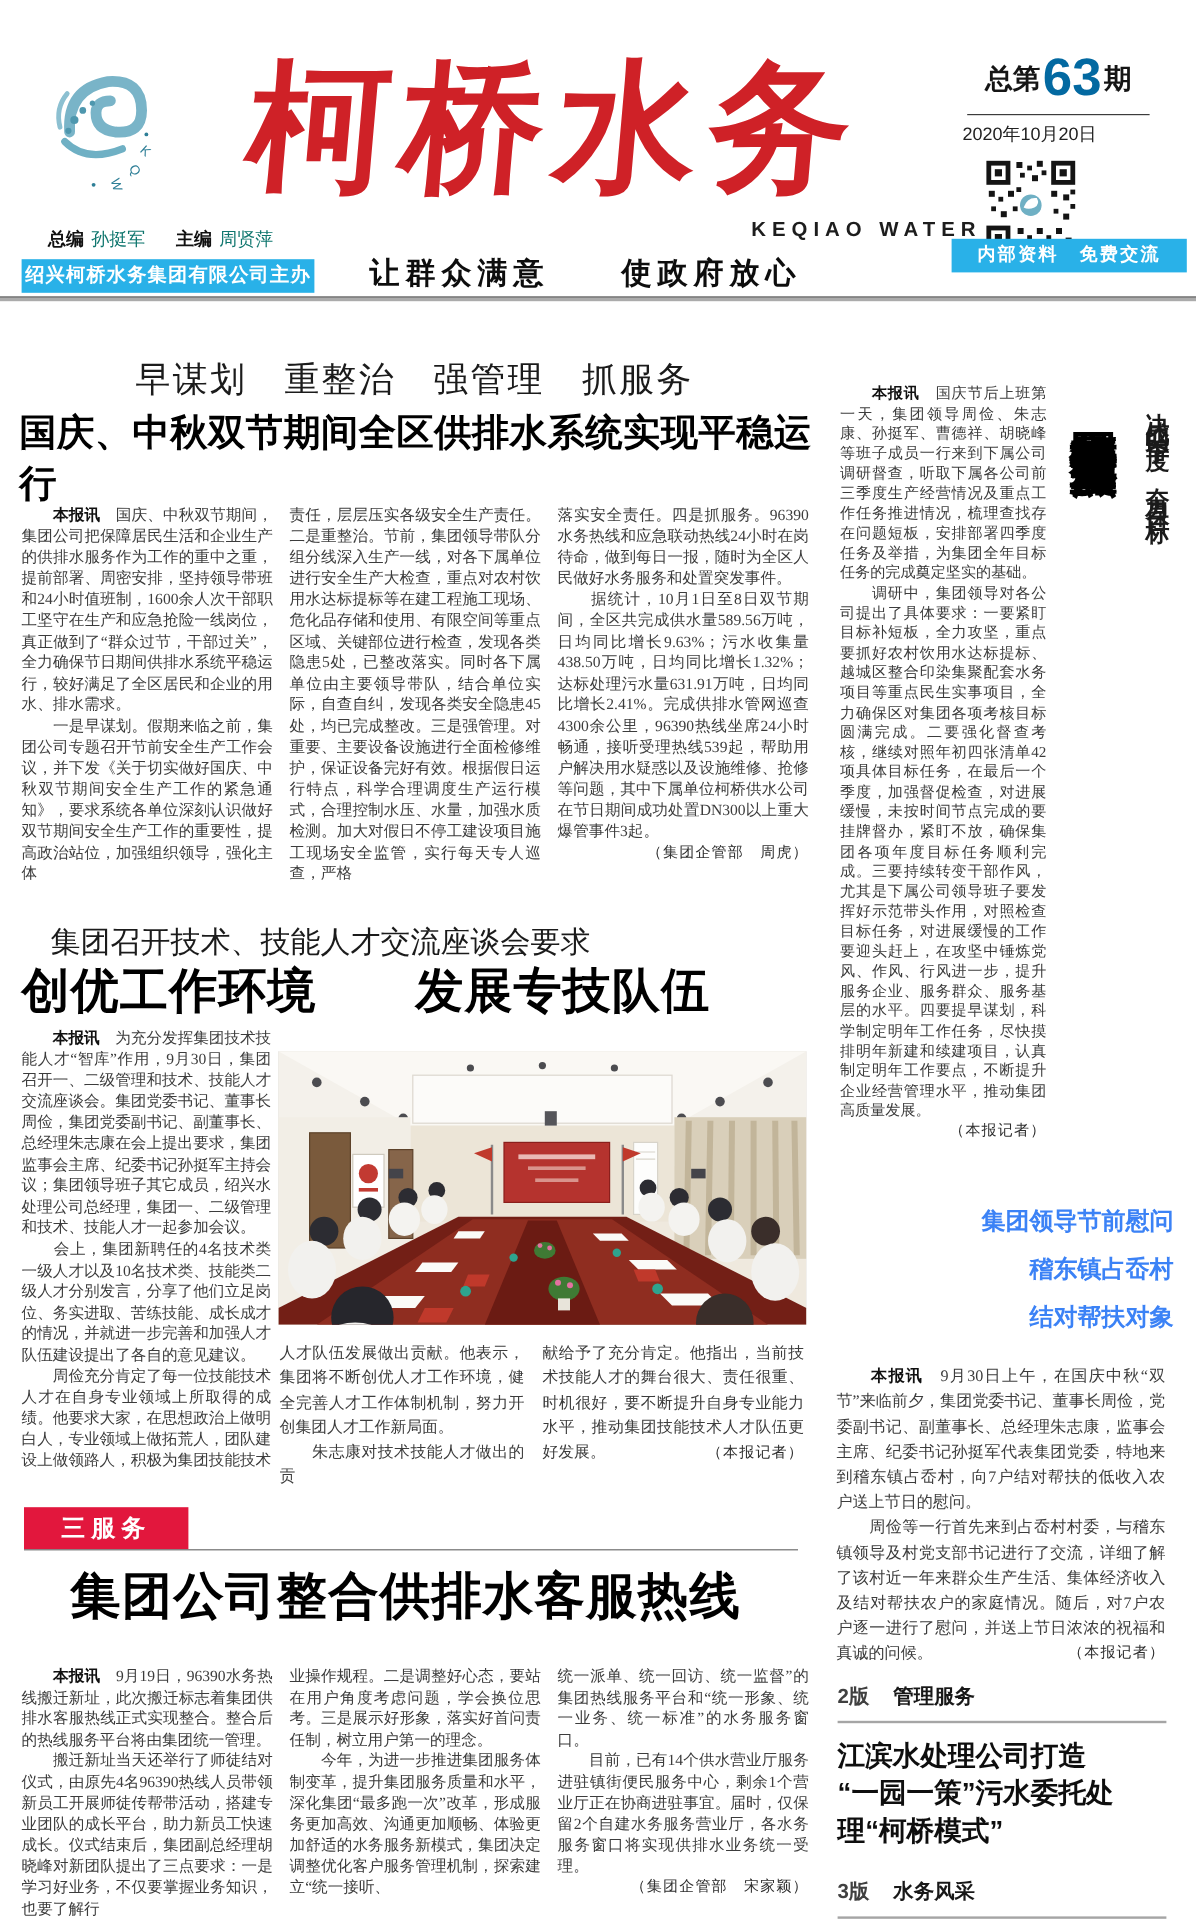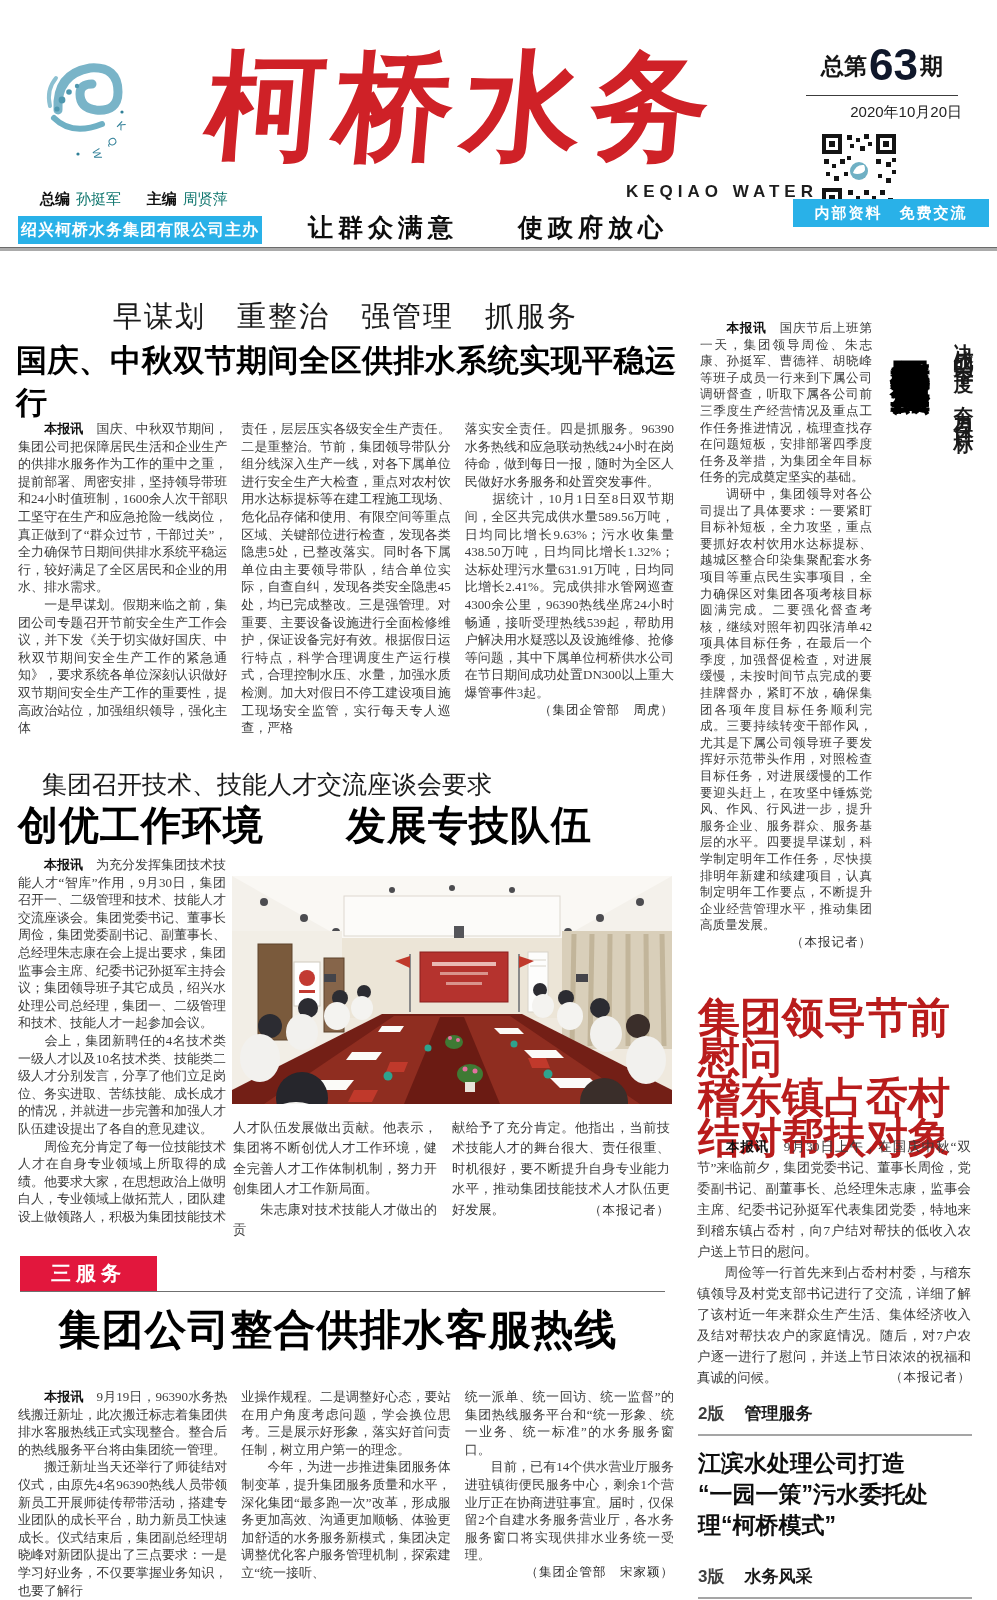--- a/index.html
+++ b/index.html
@@ -4,23 +4,23 @@
 <style>
   html,body{margin:0;padding:0;background:#9a9a9a;}
   #page{position:relative;width:997px;height:1600px;margin:0 auto;background:#ffffff;overflow:hidden;
         font-family:"Liberation Serif","DejaVu Serif",serif;color:#2f2f2f;}
   .abs{position:absolute;}
   
   .mast-title{left:148px;top:26px;width:630px;height:165px;font-size:118px;line-height:160px;text-align:center;
               color:#cf2127;font-weight:700;letter-spacing:10px;transform:skewX(-5deg);font-family:"DejaVu Serif",serif;}
   .issue-box{left:802px;top:40px;width:160px;text-align:center;font-family:"Liberation Sans",sans-serif;color:#151515;}
   .issue-box .ip{font-size:23px;font-weight:700;vertical-align:6px;}
-  .issue-box .inum{font-size:44px;font-weight:700;color:#0f172a;padding:0 2px;}
+  .issue-box .inum{font-size:44px;font-weight:700;color:#0369a1;padding:0 2px;}
   .issue-rule{left:806px;top:95px;width:152px;border-top:1.5px solid #3c3c3c;}
-  .issue-date{left:802px;top:103px;width:160px;text-align:right;font-size:15px;font-family:"Liberation Sans",sans-serif;color:#222;}
+  .issue-date{left:802px;top:103px;width:160px;text-align:left;font-size:15px;font-family:"Liberation Sans",sans-serif;color:#222;}
   .qr{left:820px;top:132px;width:78px;height:78px;}
   .entitle{left:626px;top:182px;font-family:"Liberation Sans",sans-serif;font-size:17px;font-weight:600;letter-spacing:5px;color:#1d1d1d;}
   .intbadge{left:793px;top:199px;width:196px;height:28px;background:#29b1e8;color:#fff;text-align:center;line-height:28px;
             font-family:"Liberation Sans",sans-serif;font-size:15px;font-weight:700;letter-spacing:2px;}
   .editors{left:40px;top:190px;font-size:15px;color:#333;}
   .editors .lab{font-family:"Liberation Sans",sans-serif;font-weight:700;color:#111;margin-right:6px;}
   .editors .nm{margin-right:22px;color:#0f766e;}
   .pubbar{left:18px;top:216px;width:244px;height:28px;background:#29b1e8;color:#fff;text-align:center;line-height:28px;
           font-family:"Liberation Sans",sans-serif;font-size:16px;font-weight:700;letter-spacing:1px;}
   .slogan{left:308px;top:211px;width:400px;font-family:"Liberation Sans",sans-serif;font-size:25px;font-weight:800;color:#0d0d0d;letter-spacing:5px;}
@@ -46,21 +46,21 @@
            color:#1a1a1a;margin-left:12px;}
   .vhead{display:block;font-family:"Liberation Sans",sans-serif;font-size:40px;font-weight:900;letter-spacing:1px;color:#000;}
   
   .a3-kicker{left:18px;top:768px;width:655px;font-family:"Liberation Sans",sans-serif;font-size:25px;font-weight:500;color:#1b1b1b;margin-left:24px;}
   .a3-head{left:18px;top:798px;width:655px;font-family:"Liberation Sans",sans-serif;font-size:40px;font-weight:900;color:#000;letter-spacing:1px;}
   .a3-col1{left:18px;top:856px;width:208px;}
   .photo{left:232px;top:876px;width:440px;height:228px;background:#ddd;}
   .a3-col2{left:233px;top:1118px;width:204px;font-size:13.2px;line-height:20.4px;}
   .a3-col3{left:452px;top:1118px;width:218px;font-size:13.2px;line-height:20.4px;}
   
-  .a4-head{left:698px;top:998px;width:280px;font-family:"Liberation Sans",sans-serif;font-size:42px;line-height:40px;font-weight:900;color:#b91c1c;}
+  .a4-head{left:698px;top:998px;width:280px;font-family:"Liberation Sans",sans-serif;font-size:20px;line-height:40px;font-weight:900;color:#3b82f6;text-align:right;}
   .a4-body{left:697px;top:1136px;width:274px;font-size:13.4px;line-height:21px;}
   
   .badge{left:20px;top:1256px;background:#e2173d;color:#fff;font-family:"Liberation Sans",sans-serif;
          font-size:20px;font-weight:700;letter-spacing:5px;padding:4px 31px;}
   .section-rule{left:20px;top:1291px;width:645px;border-top:1.5px solid #6f6f6f;}
   .a5-head{left:18px;top:1302px;width:640px;text-align:center;font-family:"Liberation Sans",sans-serif;
            font-size:42px;font-weight:900;letter-spacing:1px;color:#000;}
   .a5-cols{left:18px;top:1388px;width:656px;}
   
   .teasers{left:698px;top:1402px;width:274px;}

